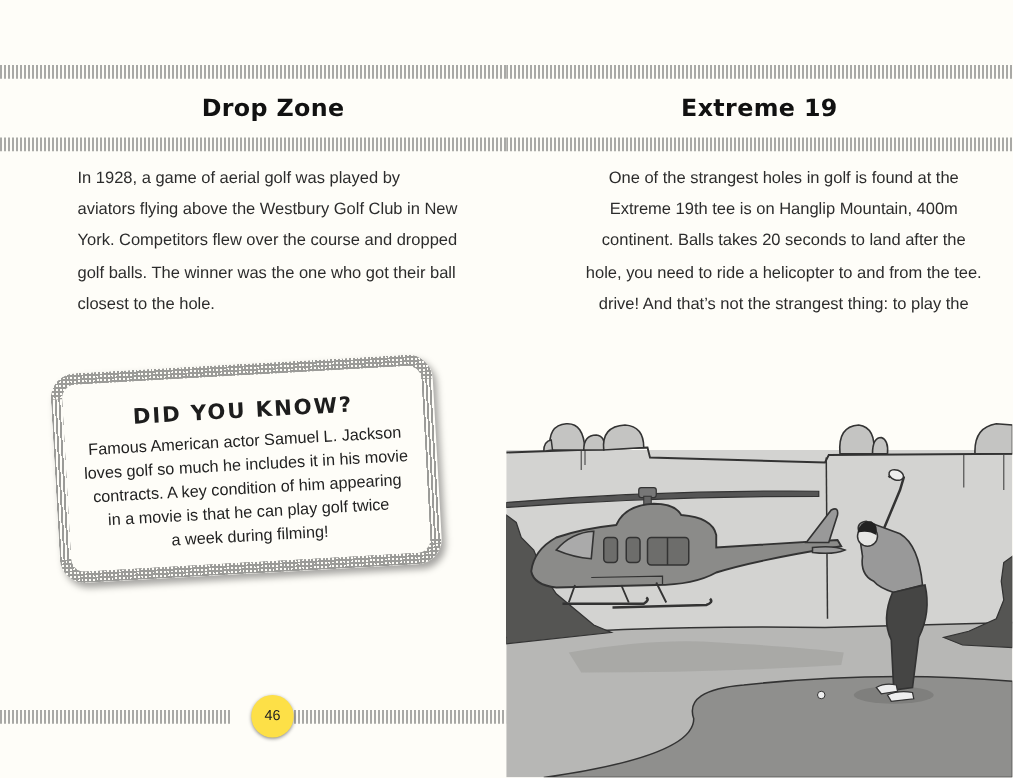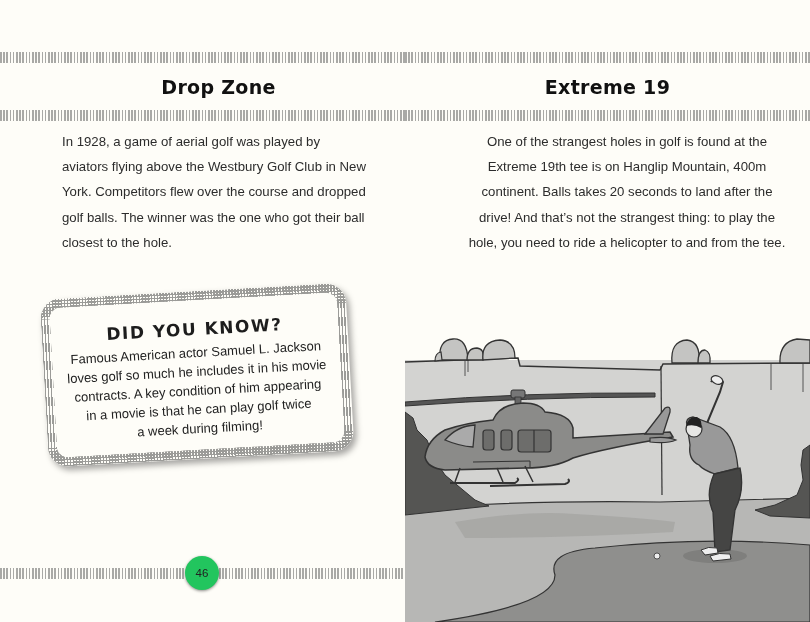--- a/index.html
+++ b/index.html
@@ -12,21 +12,21 @@
   .dyk-border{position:absolute;inset:0;border-radius:20px;border:9px solid transparent;
     background:repeating-linear-gradient(90deg,#9b9b98 0 1.5px,transparent 1.5px 3px) border-box;
     -webkit-mask:linear-gradient(#000 0 0) padding-box,linear-gradient(#000 0 0);
     -webkit-mask-composite:xor;mask-composite:exclude;}
   .dyk-border-v{position:absolute;inset:0;border-radius:20px;border:9px solid transparent;
     background:repeating-linear-gradient(0deg,#9b9b98 0 1.5px,transparent 1.5px 3px) border-box;
     -webkit-mask:linear-gradient(#000 0 0) padding-box,linear-gradient(#000 0 0);
     -webkit-mask-composite:xor;mask-composite:exclude;clip-path:polygon(0 12%,12px 12%,12px 88%,0 88%,0 100%,100% 100%,100% 88%,calc(100% - 12px) 88%,calc(100% - 12px) 12%,100% 12%,100% 0,0 0);}
   .dyk-title{position:absolute;top:28px;width:100%;text-align:center;font-family:"DejaVu Sans",sans-serif;font-weight:bold;font-size:17px;letter-spacing:1.5px;color:#1d1d1d;}
   .dyk-text{position:absolute;top:52px;left:18px;right:18px;text-align:center;font-size:13px;line-height:19px;color:#222;}
-  .page-num{position:absolute;left:185px;top:556px;width:34px;height:34px;border-radius:50%;background:#22c55e;box-shadow:0 1px 3px rgba(0,0,0,0.45);text-align:center;line-height:34px;font-size:11.5px;color:#222;}
+  .page-num{position:absolute;left:201px;top:556px;width:34px;height:34px;border-radius:50%;background:#fde047;box-shadow:0 1px 3px rgba(0,0,0,0.45);text-align:center;line-height:34px;font-size:11.5px;color:#222;}
   .illus{position:absolute;left:405px;top:300px;width:405px;height:322px;}
 </style>
 </head>
 <body>
 
 <div class="rule" style="left:0;top:52px;width:405px;"></div>
 <div class="rule" style="left:405px;top:52px;width:405px;"></div>
 <div class="rule" style="left:0;top:110px;width:405px;"></div>
 <div class="rule" style="left:405px;top:110px;width:405px;"></div>
 <div class="rule" style="left:0;top:568px;width:185px;"></div>
@@ -40,22 +40,22 @@
   <div>aviators flying above the Westbury Golf Club in New</div>
   <div>York. Competitors flew over the course and dropped</div>
   <div>golf balls. The winner was the one who got their ball</div>
   <div>closest to the hole.</div>
 </div>
 
 <div class="body-text" style="left:452px;top:129px;width:350px;text-align:center;">
   <div>One of the strangest holes in golf is found at the</div>
   <div>Extreme 19th tee is on Hanglip Mountain, 400m</div>
   <div>continent. Balls takes 20 seconds to land after the</div>
+  <div>hole, you need to ride a helicopter to and from the tee.</div>
   <div>drive! And that’s not the strangest thing: to play the</div>
-  <div>hole, you need to ride a helicopter to and from the tee.</div>
 </div>
 
 <div class="dyk">
   <div class="dyk-frame"></div>
   <div class="dyk-border"></div>
   <div class="dyk-border-v"></div>
   <div class="dyk-title">DID YOU KNOW?</div>
   <div class="dyk-text">
     <div>Famous American actor Samuel L. Jackson</div>
     <div>loves golf so much he includes it in his movie</div>

